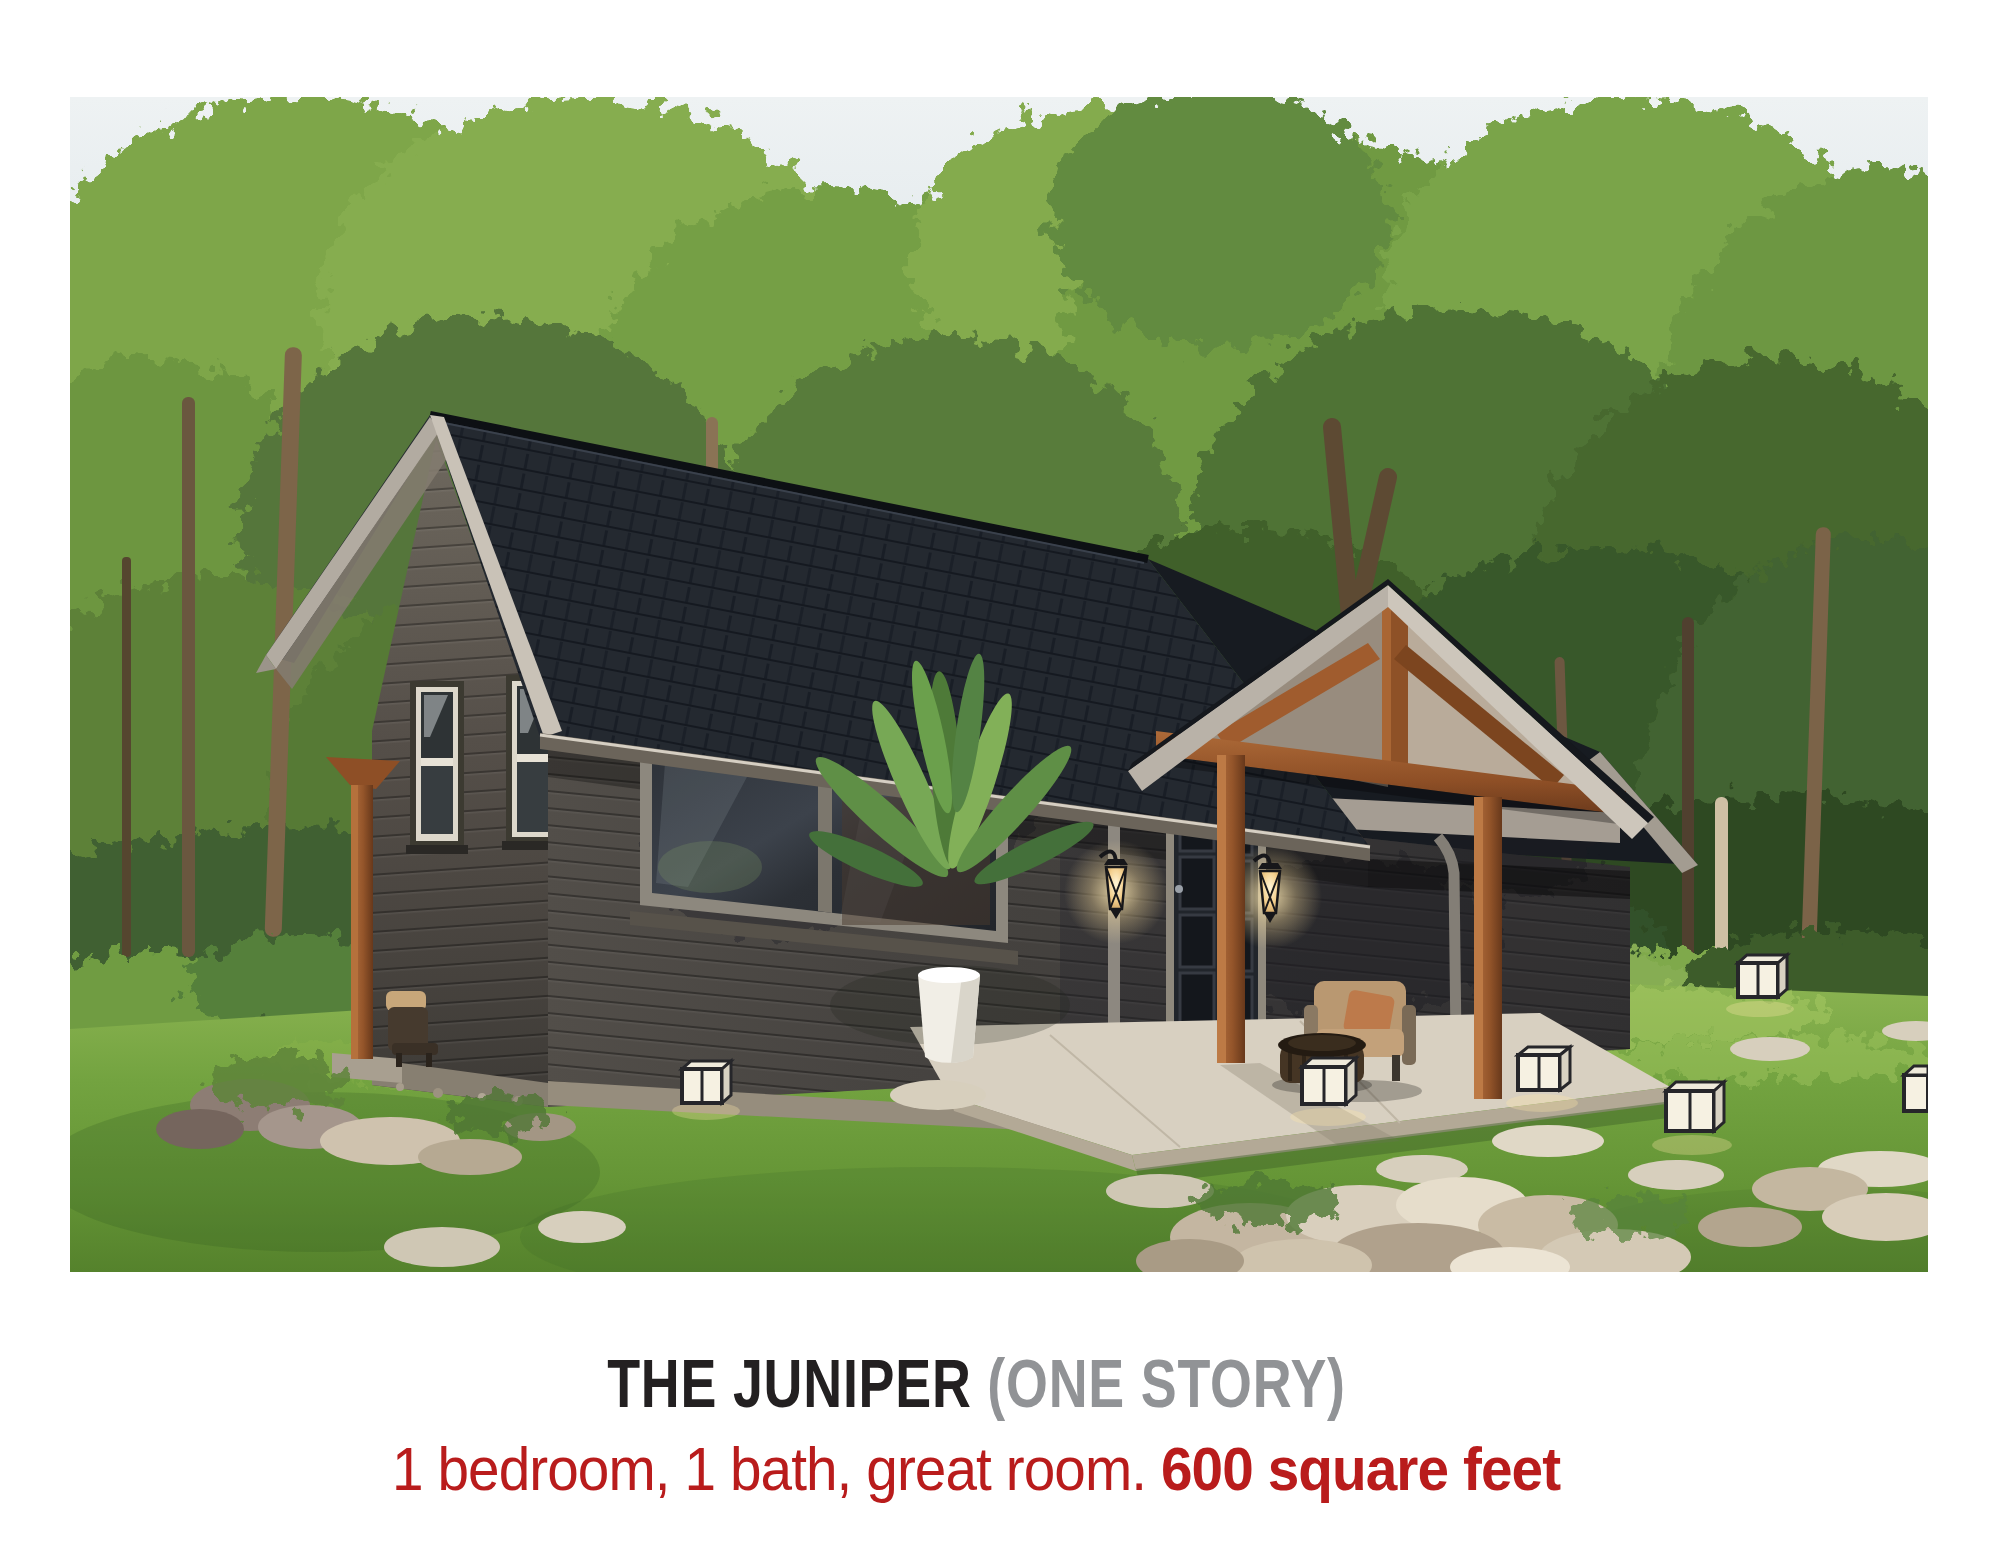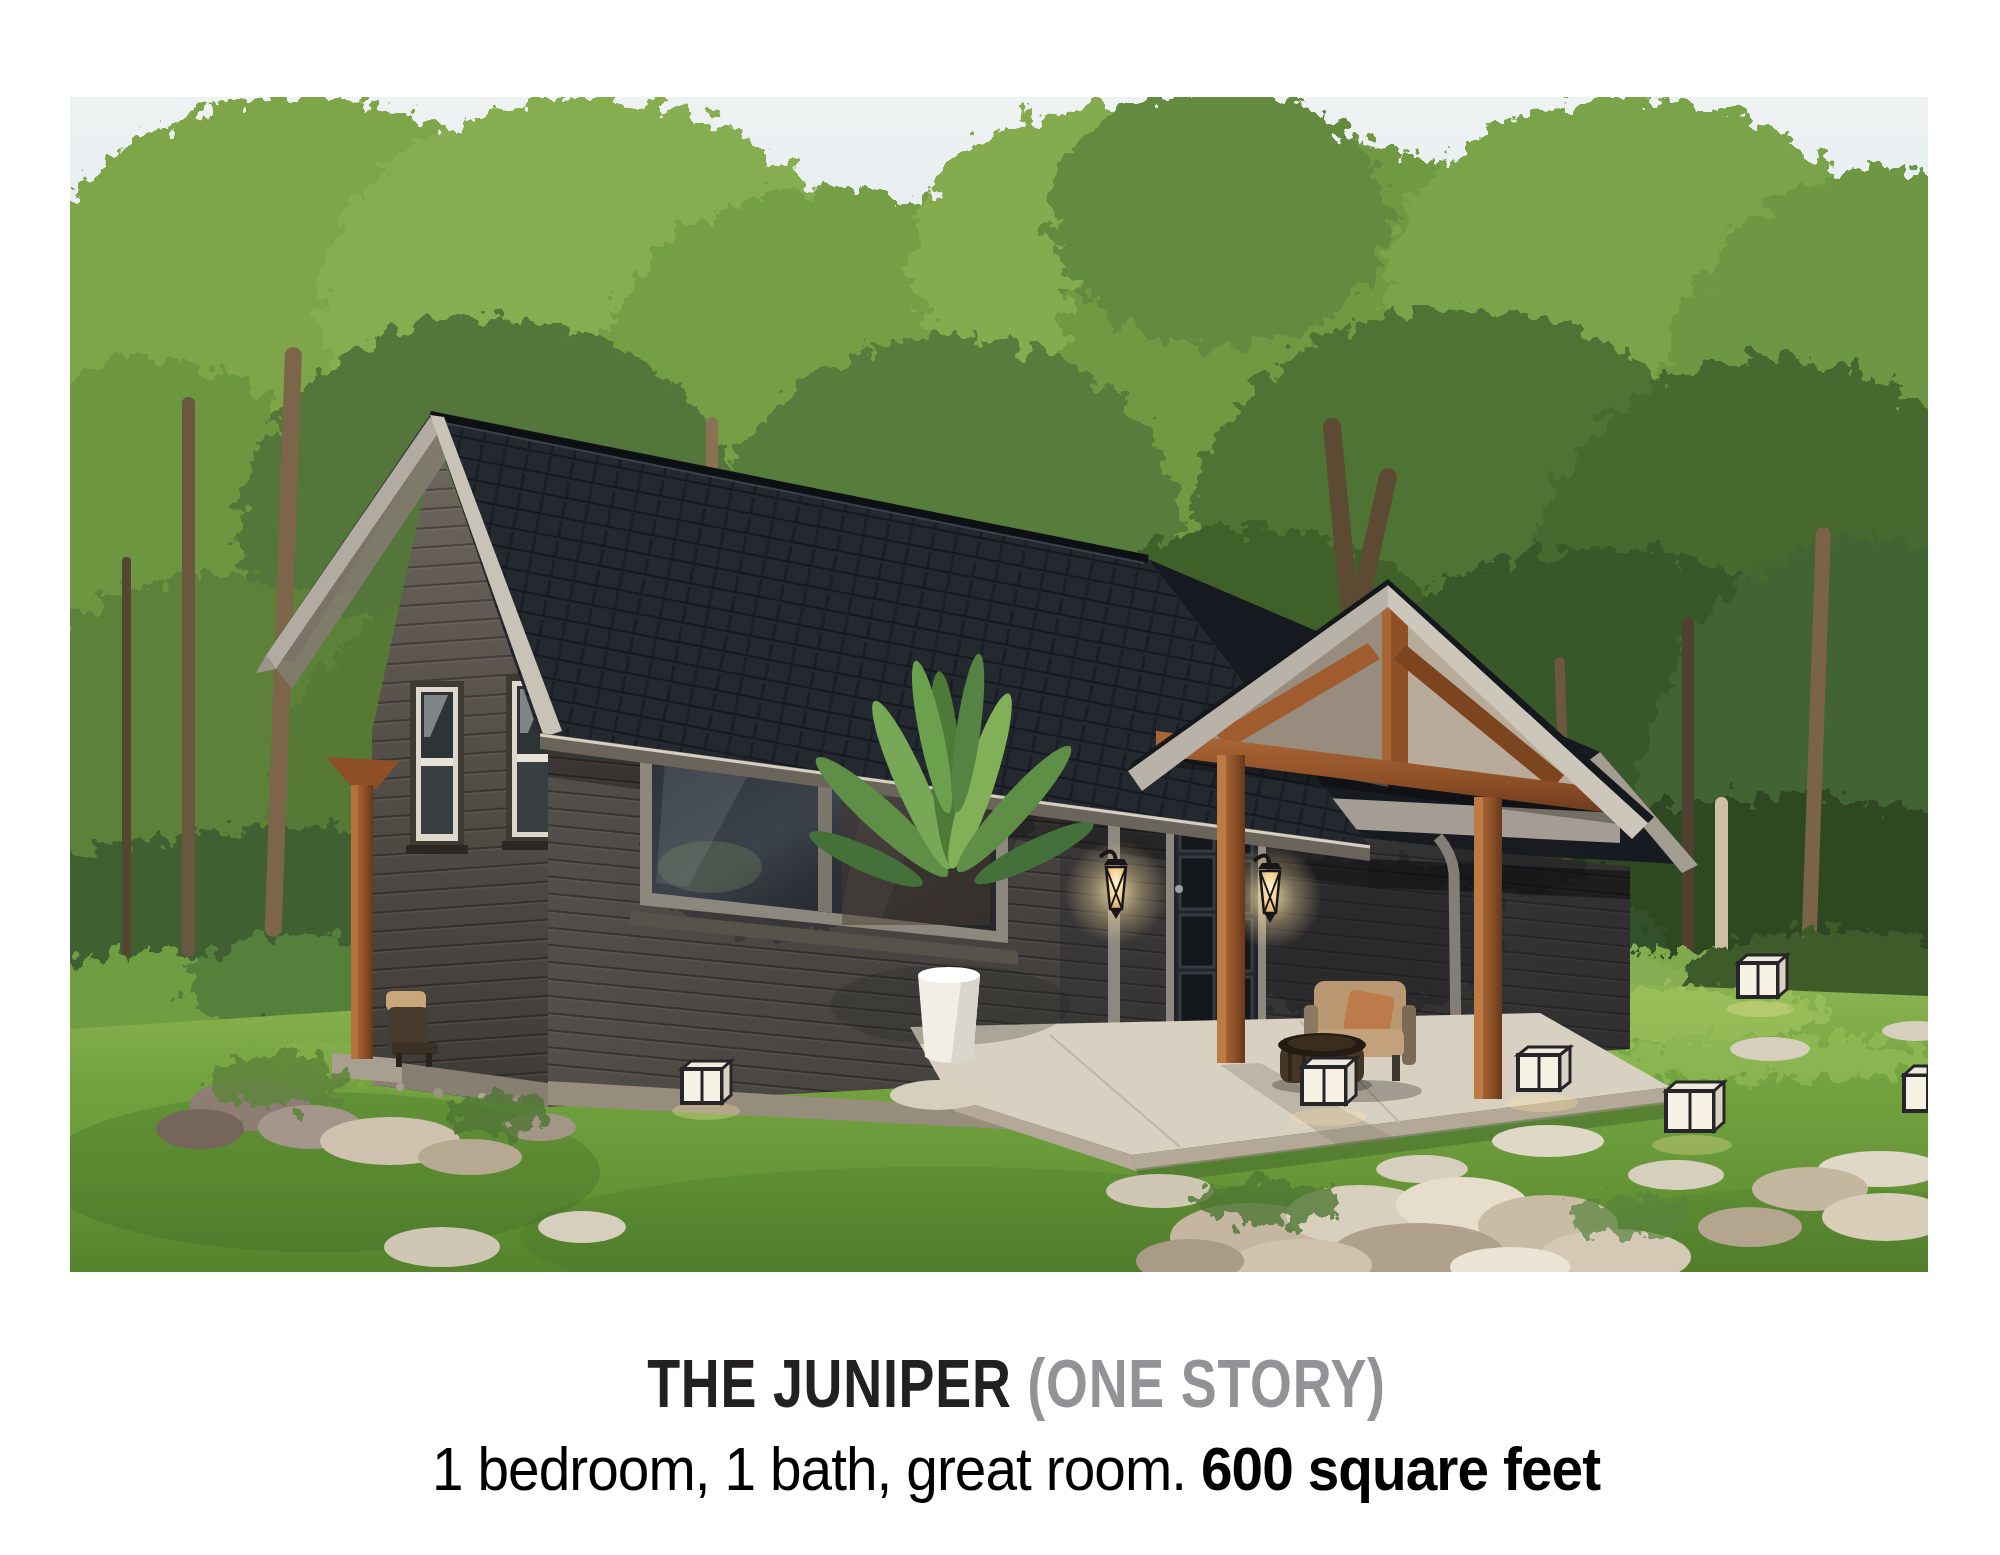--- a/index.html
+++ b/index.html
@@ -5,25 +5,25 @@
   html,body{margin:0;padding:0;}
   body{
     width:2000px;height:1555px;position:relative;background:#ffffff;
     font-family:"Liberation Sans", sans-serif;overflow:hidden;
   }
   .photo{
     position:absolute;left:70px;top:97px;width:1858px;height:1175px;
     background:#dfe6ea;overflow:hidden;
   }
   .photo svg{display:block;width:100%;height:100%;}
-  .caption{position:absolute;top:1348px;left:0;width:1952px;text-align:center;margin-left:40px;}
+  .caption{position:absolute;top:1348px;left:0;width:1952px;text-align:center;}
   .cap-title{font-size:69px;line-height:1.04;font-weight:700;color:#232021;white-space:nowrap;}
   .cap-title .squeeze{display:inline-block;transform:scaleX(.78);transform-origin:50% 50%;letter-spacing:1px;}
   .cap-title .qualifier{color:#919396;}
-  .cap-desc{margin-top:17px;font-size:61px;line-height:1.05;font-weight:400;color:#000000;white-space:nowrap;}
+  .cap-desc{margin-top:17px;font-size:61px;line-height:1.05;font-weight:400;color:#b91c1c;white-space:nowrap;}
   .cap-desc .squeeze{display:inline-block;transform:scaleX(.93);transform-origin:50% 50%;letter-spacing:-1px;}
   .cap-desc .bold{font-weight:700;}
 </style>
 </head>
 <body>
 
 <div class="page">
 
   <div class="photo">
     <svg viewBox="0 0 1858 1175" preserveAspectRatio="none">

